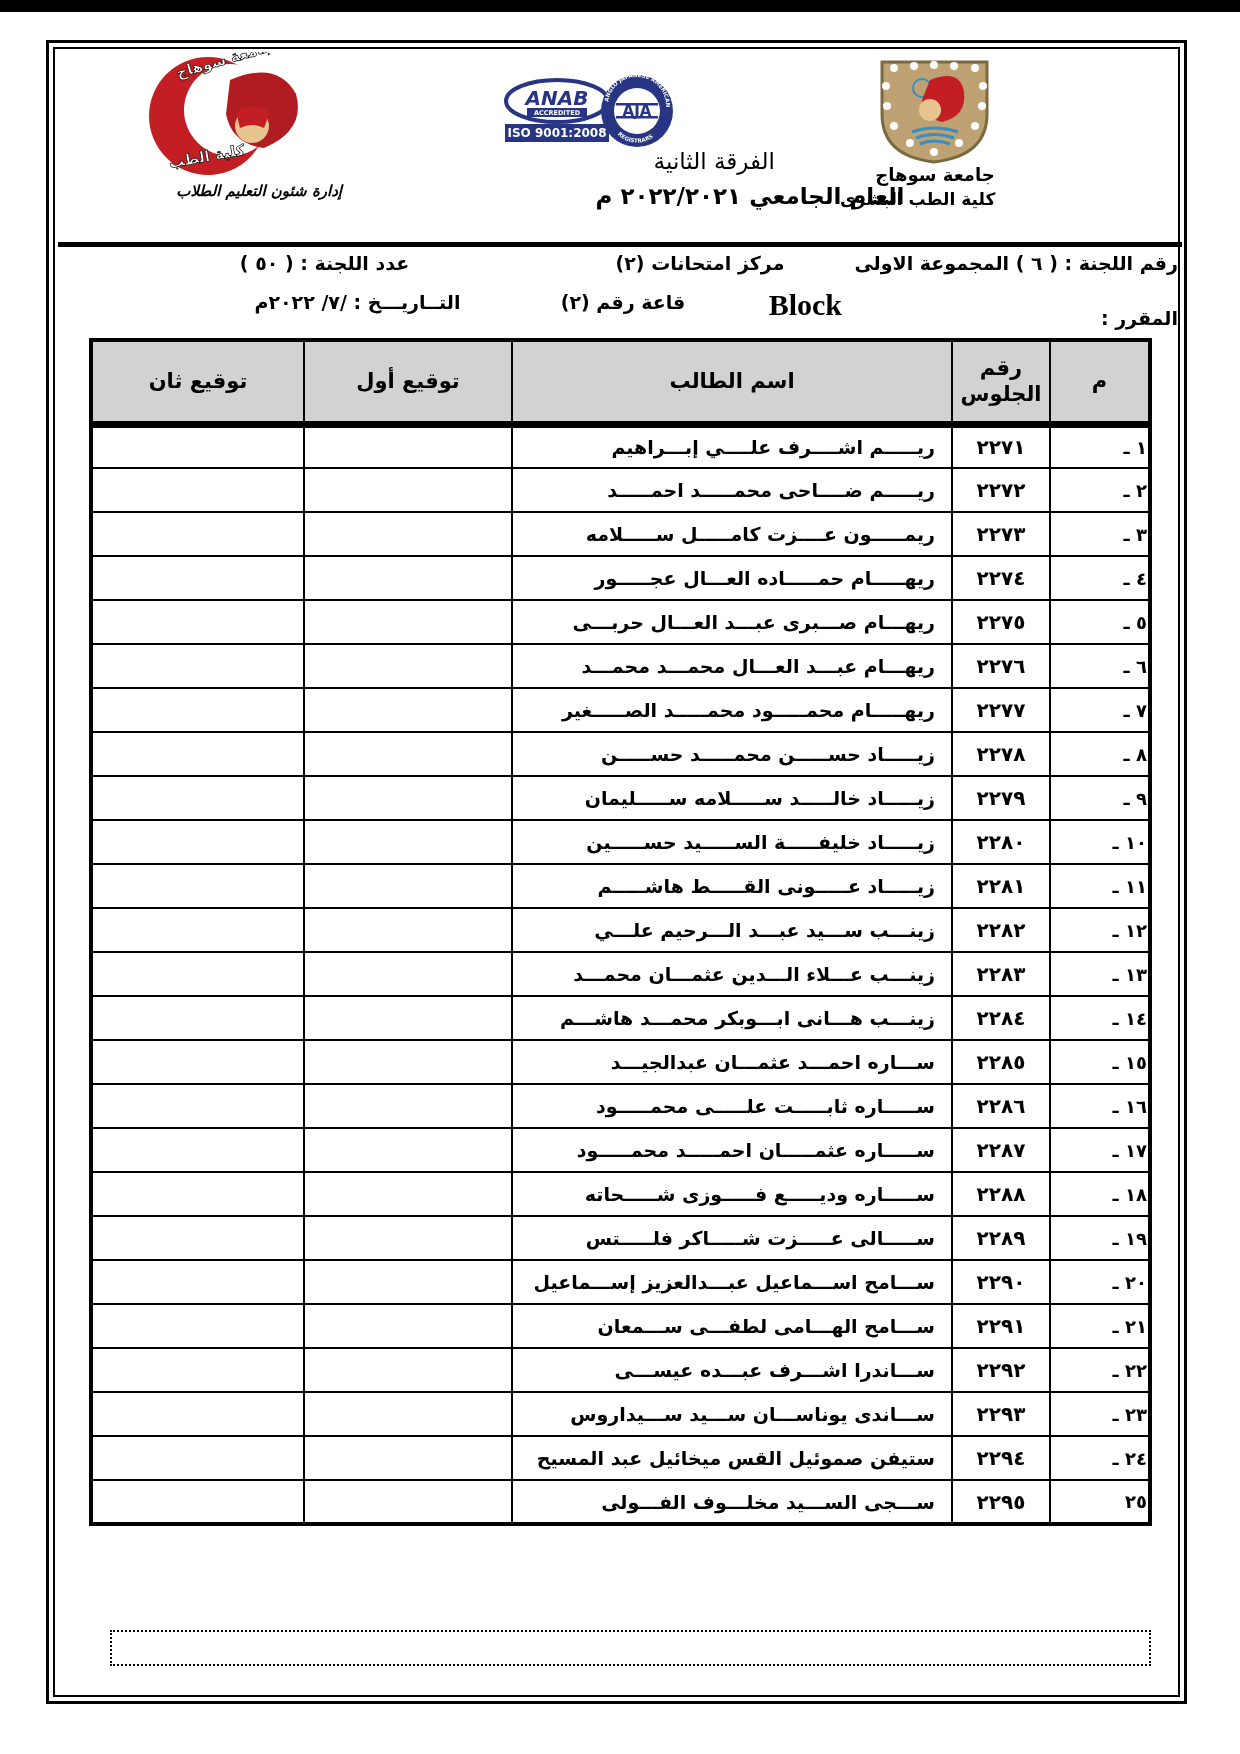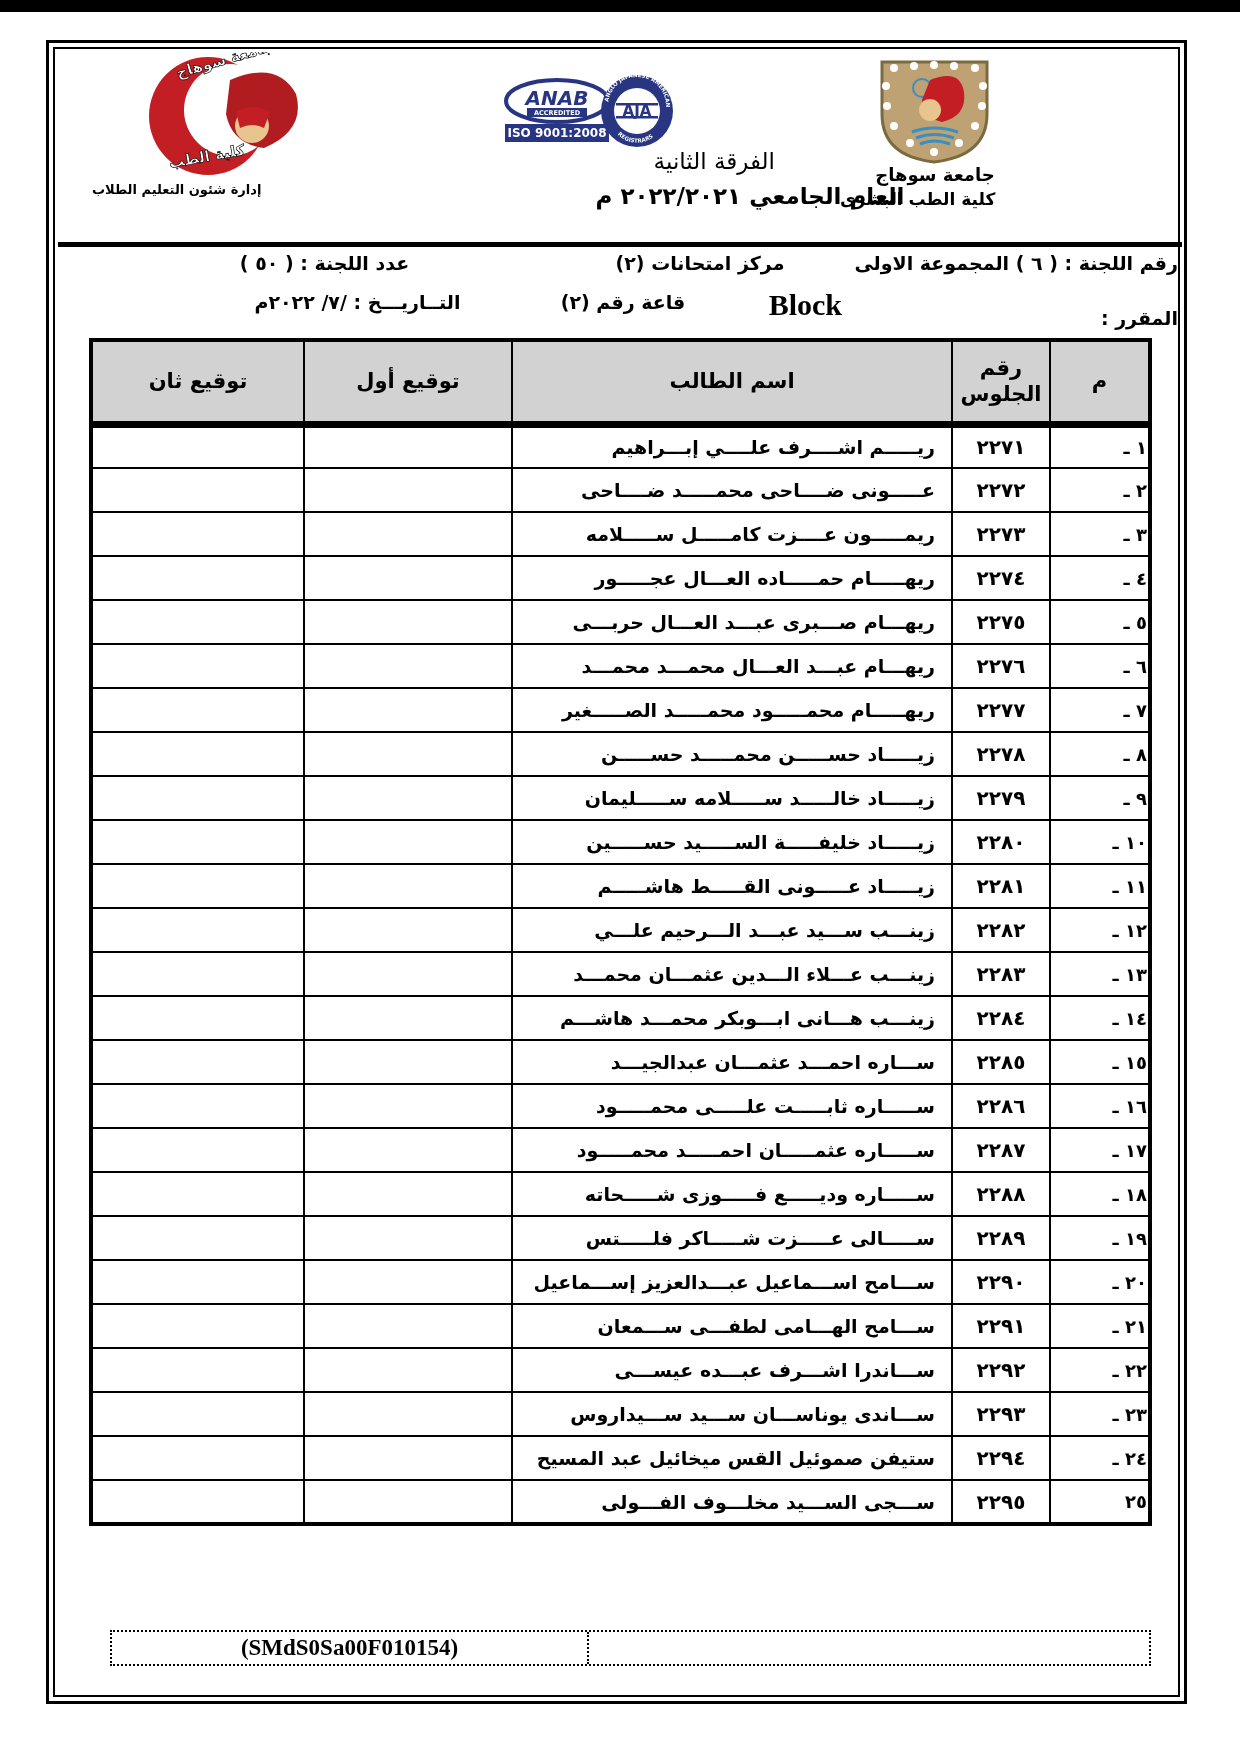--- a/index.html
+++ b/index.html
@@ -7,22 +7,22 @@
   body {
     width:1240px; height:1754px; position:relative; background:#ffffff;
     font-family:"DejaVu Sans", sans-serif; color:#000;
   }
   .top-scan-strip { position:absolute; left:0; top:0; width:1240px; height:12px; background:#000; }
   .frame { position:absolute; left:46px; top:40px; width:1141px; height:1664px; border:3px solid #000; }
   .frame-inner { position:absolute; left:4px; top:4px; right:4px; bottom:4px; border:2px solid #000; }
 
   
   .crescent-logo { position:absolute; left:112px; top:52px; width:212px; height:130px; }
-  .dept-line { position:absolute; left:92px; top:182px; width:250px; text-align:left;
-               font-weight:bold; font-size:13px; direction:rtl; }
+  .dept-line { position:absolute; left:92px; top:182px; width:250px; text-align:right;
+               font-weight:bold; font-size:15px; direction:rtl;font-style:italic; }
   .anab-logo { position:absolute; left:503px; top:78px; }
   .aja-logo  { position:absolute; left:598px; top:72px; }
   .grade-title { position:absolute; left:545px; top:148px; width:230px; text-align:right;
                  font-weight:normal; font-size:23px; direction:rtl; }
   .year-title  { position:absolute; left:590px; top:183px; width:320px; text-align:center;
                  font-weight:bold; font-size:23px; direction:rtl; }
   .shield-logo { position:absolute; left:872px; top:58px; width:125px; height:108px; }
   .univ-name   { position:absolute; left:850px; top:164px; width:170px; text-align:center;
                  font-weight:bold; font-size:18px; direction:rtl; }
   .faculty-name{ position:absolute; left:840px; top:189px; width:190px; text-align:left;
@@ -179,21 +179,21 @@
       <tr>
         <td class="c-idx">١ ـ</td>
         <td class="c-seat">٢٢٧١</td>
         <td class="c-name">ريـــــم اشــــرف علــــي إبـــراهيم</td>
         <td class="c-sig"></td>
         <td class="c-sig"></td>
       </tr>
       <tr>
         <td class="c-idx">٢ ـ</td>
         <td class="c-seat">٢٢٧٢</td>
-        <td class="c-name">عـــــونى ضــــاحى محمـــــد ضــــاحى</td>
+        <td class="c-name">ريـــــم ضــــاحى محمـــــد احمـــــد</td>
         <td class="c-sig"></td>
         <td class="c-sig"></td>
       </tr>
       <tr>
         <td class="c-idx">٣ ـ</td>
         <td class="c-seat">٢٢٧٣</td>
         <td class="c-name">ريمـــــون عــــزت كامـــــل ســـــلامه</td>
         <td class="c-sig"></td>
         <td class="c-sig"></td>
       </tr>
@@ -348,15 +348,14 @@
         <td class="c-idx">٢٥</td>
         <td class="c-seat">٢٢٩٥</td>
         <td class="c-name">ســـجى الســـيد مخلـــوف الفـــولى</td>
         <td class="c-sig"></td>
         <td class="c-sig"></td>
       </tr>
     </tbody>
 </table>
 
 <div class="footer-box">
-  <div class="footer-left">(SMdS0Sa00F010154)</div>
   <div class="footer-right"></div>
 </div>
 
 </body></html>

